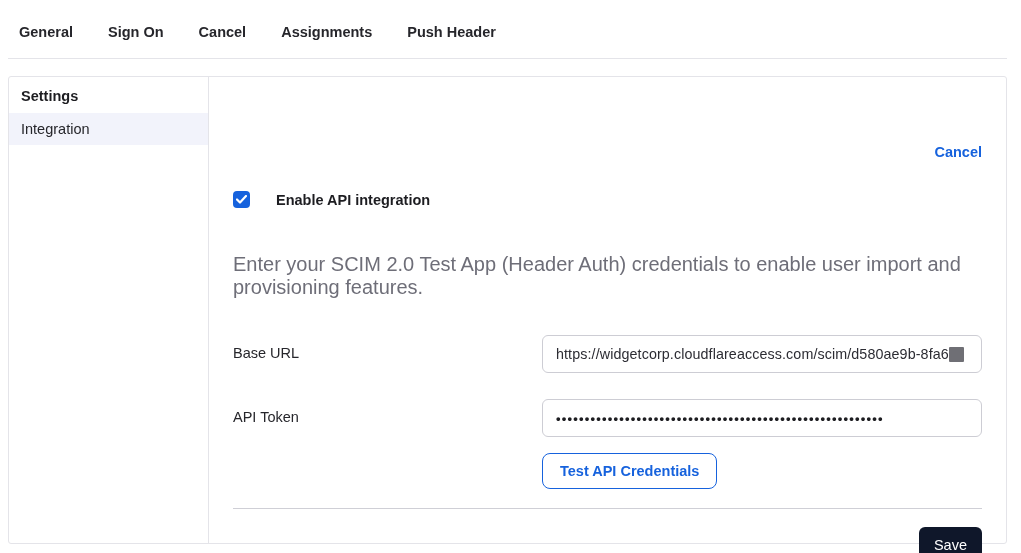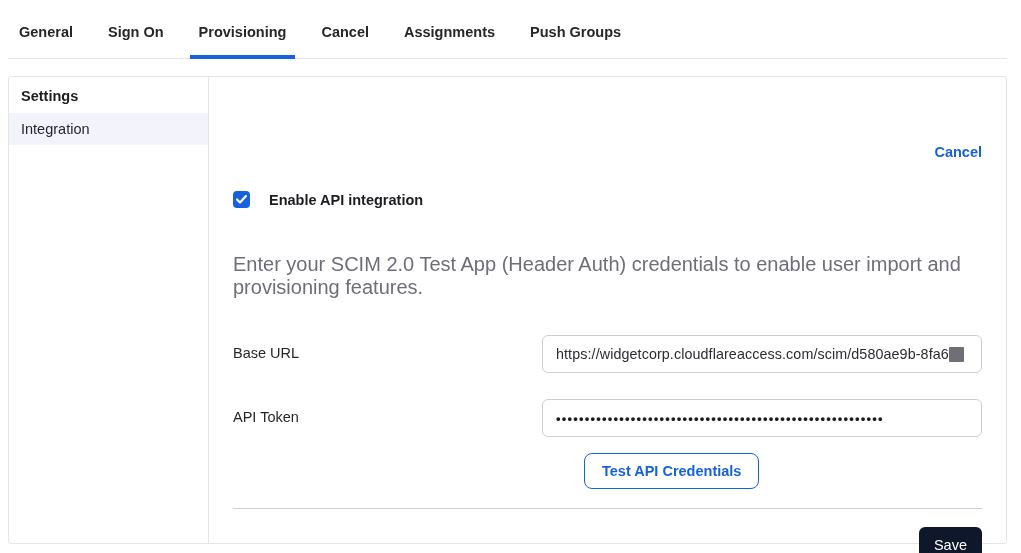--- a/index.html
+++ b/index.html
@@ -24,61 +24,60 @@
   .sidebar { width:200px; border-right:1px solid #e4e4e9; flex:0 0 200px; }
   .sidebar-header { font-size:14.5px; font-weight:700; padding:11px 12px 9px 12px; color:#1d1d21; }
   .sidebar-item { font-size:14.5px; color:#26262b; padding:8px 12px; cursor:pointer; }
   .sidebar-item.selected { background:#f2f3fb; }
 
   
   .content { flex:1; padding:56px 25px 0 24px; position:relative; }
   .cancel-row { display:flex; justify-content:flex-end;margin-top:11px; }
   .cancel-link { color:#1662dd; font-size:14.5px; font-weight:700; cursor:pointer; }
 
-  .checkbox-row { margin-top:31px; display:flex; align-items:center; gap:19px; }
+  .checkbox-row { margin-top:31px; display:flex; align-items:center; gap:26px; }
   .checkbox { width:17px; height:17px; background:#1662dd; border-radius:4px;
     display:flex; align-items:center; justify-content:center; cursor:pointer; flex:0 0 17px; }
   .checkbox svg { display:block; }
   .checkbox-label { font-size:14.5px; font-weight:700; color:#1d1d21; }
 
   .description { margin-top:45px; font-size:20px; color:#6e6e78; }
 
   .form { margin-top:36px; }
   .form-row { display:flex; align-items:flex-start; margin-bottom:26px; }
   .form-label { width:309px; flex:0 0 309px; font-size:14.5px; color:#26262b; padding-top:10px; }
   .text-input { width:440px; height:38px; border:1px solid #cdcdd4; border-radius:6px;
     background:#fff; display:flex; align-items:center; padding:16px 13px; overflow:hidden;
     white-space:nowrap; }
   .text-input .value { font-size:14.3px; color:#2c2c33; letter-spacing:0.1px; }
   .text-input .value.dots { font-size:13px; font-weight:700; letter-spacing:1.2px; color:#1d1d21; }
   .overflow-block { flex:0 0 15px; width:15px; height:15px; background:#6f6f75; border-radius:1px;
     margin-left:0px; }
 
   .test-btn-row { margin-top:-10px; }
   .test-btn { display:inline-block; background:#ffffff; color:#1662dd; border:1px solid #1662dd;
-    border-radius:8px; font-size:14.5px; font-weight:700; padding:9px 17px; cursor:pointer;margin-left:42px; }
+    border-radius:8px; font-size:14.5px; font-weight:700; padding:9px 17px; cursor:pointer; }
 
   .divider { margin-top:19px; border-top:1px solid #cfcfd6; width:100%; }
 
   .save-row { display:flex; justify-content:flex-end; margin-top:18px; }
   .save-btn { background:#0f172a; color:#ffffff; border:none; border-radius:6px;
     font-size:14.5px; font-weight:400; padding:10px 15px; cursor:pointer; }
 </style>
 </head>
 <body>
 
 <div class="stage">
 
   <div class="tabbar">
     <div class="tab">General</div>
     <div class="tab">Sign On</div>
-    <div class="tab active">Provisioning</div>
     <div class="tab">Cancel</div>
     <div class="tab">Assignments</div>
-    <div class="tab">Push Groups</div>
+    <div class="tab">Push Header</div>
   </div>
 
   <div class="panel">
 
     <div class="sidebar">
       <div class="sidebar-header">Settings</div>
       <div class="sidebar-item selected">Integration</div>
     </div>
 
     <div class="content">

